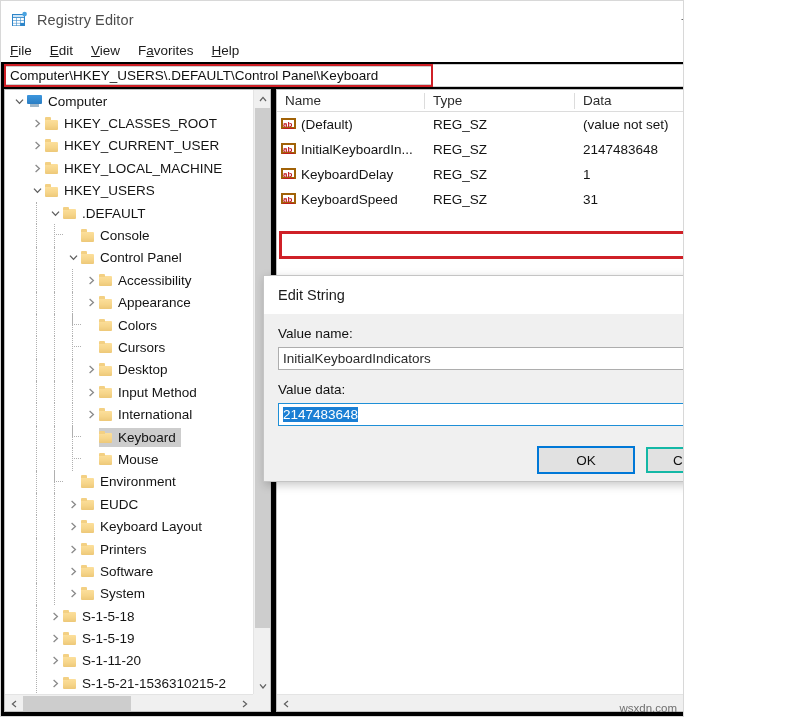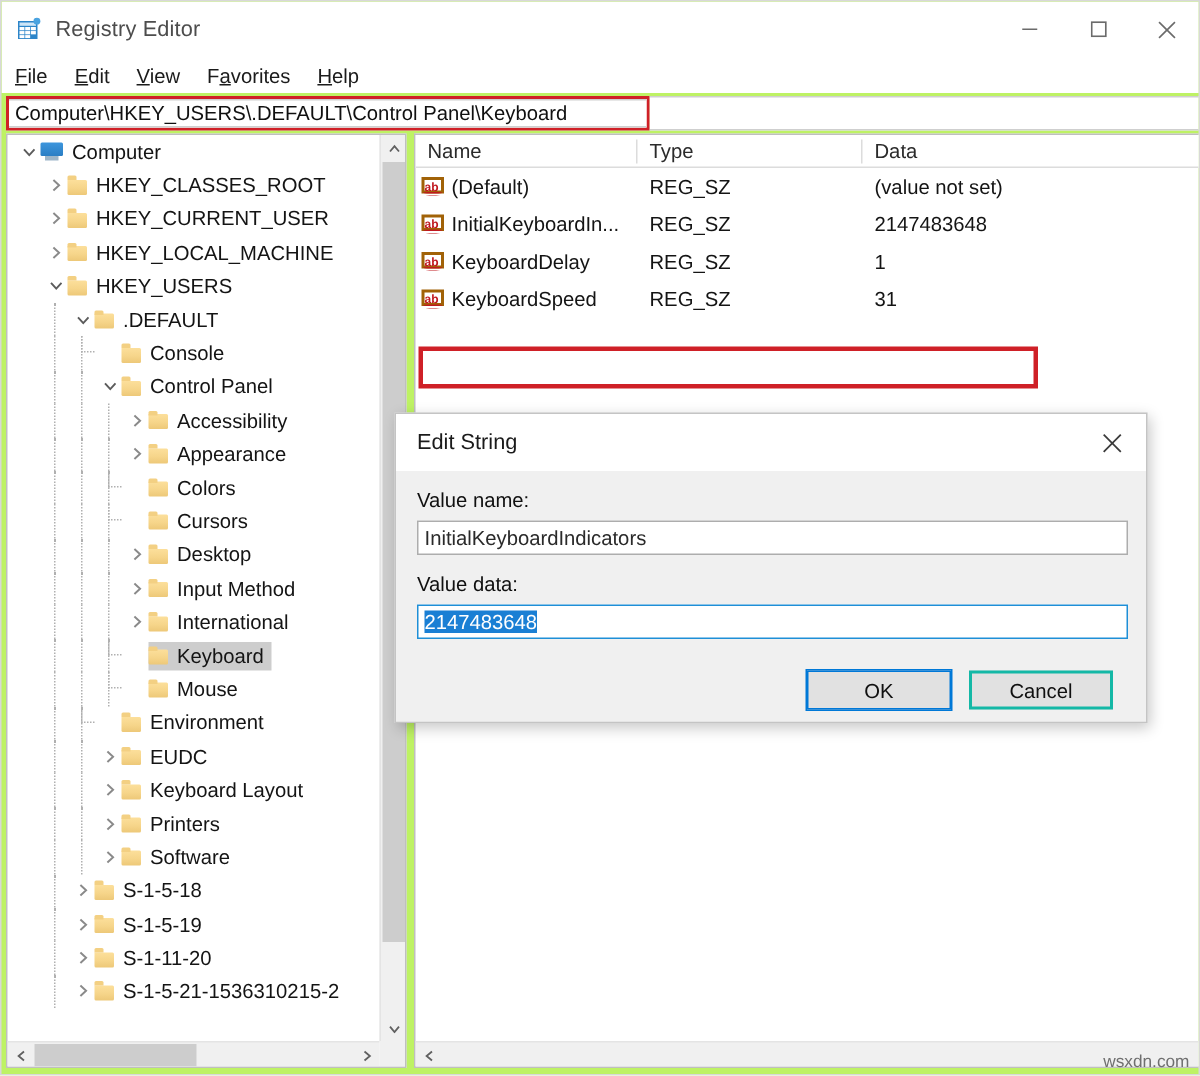--- a/index.html
+++ b/index.html
@@ -5,22 +5,22 @@
   * { box-sizing: border-box; }
   html, body {
     margin: 0; padding: 0;
     width: 800px; height: 717px;
     overflow: hidden;
     background: #ffffff;
     font-family: "Liberation Sans", sans-serif;
   }
   #app {
     position: relative;
-    width: 800px; height: 717px;
-    background: #bef264;
+    width: 684px; height: 717px;
+    background: #000000;
     border: 1px solid #d8d8d8;
     overflow: hidden;
   }
 
   
   #titlebar {
     position: absolute; left: 0; top: 0; width: 800px; height: 37px;
     background: #ffffff;
     display: flex; align-items: center;
   }
@@ -649,20 +649,36 @@
           </div>
           <div class="tlabelwrap">
             <div class="folder">
               <i></i>
             </div>
             <span>Software</span>
           </div>
         </div>
         <div class="trow">
           <div class="vline" style="left: 31px;"></div>
+          <div class="vline" style="left: 49px;"></div>
+          <div style="width: 60px; flex: 0 0 auto;"></div>
+          <div class="chev">
+            <svg width="7" height="9" viewBox="0 0 7 9">
+              <polyline points="1.6,1 5.4,4.5 1.6,8" fill="none" stroke="#8a8a8a" stroke-width="1.3"></polyline>
+            </svg>
+          </div>
+          <div class="tlabelwrap">
+            <div class="folder">
+              <i></i>
+            </div>
+            <span>System</span>
+          </div>
+        </div>
+        <div class="trow">
+          <div class="vline" style="left: 31px;"></div>
           <div style="width: 42px; flex: 0 0 auto;"></div>
           <div class="chev">
             <svg width="7" height="9" viewBox="0 0 7 9">
               <polyline points="1.6,1 5.4,4.5 1.6,8" fill="none" stroke="#8a8a8a" stroke-width="1.3"></polyline>
             </svg>
           </div>
           <div class="tlabelwrap">
             <div class="folder">
               <i></i>
             </div>

